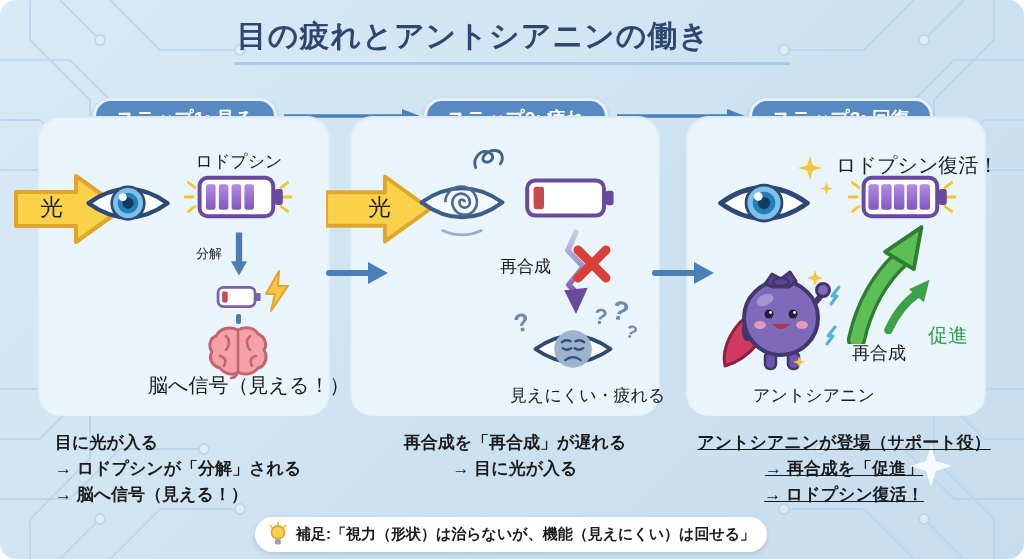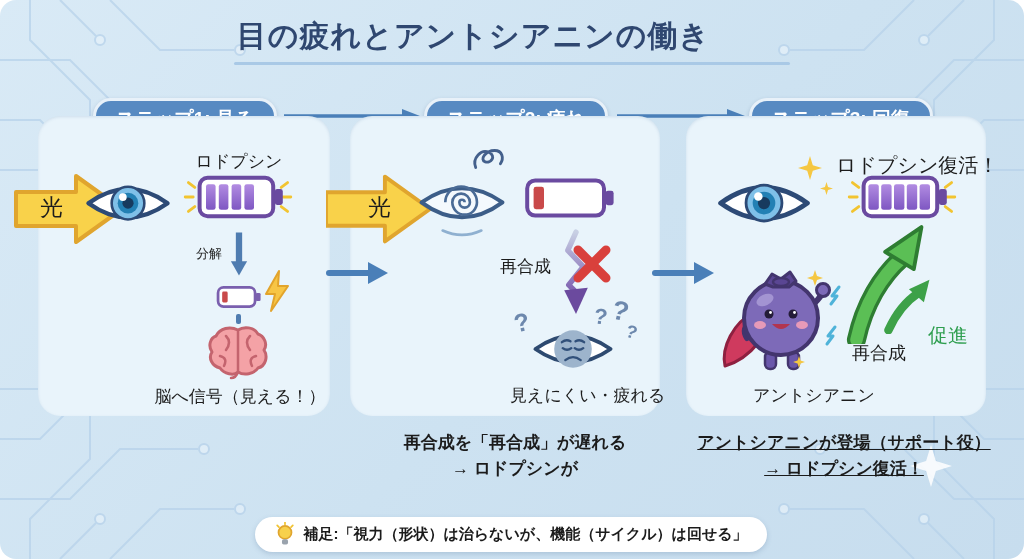--- a/index.html
+++ b/index.html
@@ -188,21 +188,21 @@
   </svg>
   <svg class="abs" style="left:262px;top:270px;" width="30" height="42" viewBox="0 0 30 42">
     <polygon points="17,1 4,24 13,24 9,41 26,16 16,16" fill="#f7c545" stroke="#e2a42c" stroke-width="2" stroke-linejoin="round"></polygon>
   </svg>
   <div class="abs" style="left:236px;top:314px;width:5px;height:10px;background:#4f7cb0;border-radius:2px;"></div>
 
   <svg class="abs" style="left:206px;top:324px;" width="64" height="56" viewBox="0 0 64 56">
     <path d="M32,6 C24,2 14,4 10,12 C4,14 2,22 6,28 C2,34 6,42 14,44 C18,50 28,52 32,48 C38,52 48,50 52,44 C60,42 62,32 58,26 C62,20 58,12 52,10 C48,3 38,2 32,6 Z" fill="#f4a2a6" stroke="#c4646e" stroke-width="3" stroke-linejoin="round"></path>
     <path d="M32,7 L32,48 M20,12 Q26,18 20,26 M44,12 Q38,18 44,26 M14,32 Q22,34 18,42 M50,32 Q42,34 46,42 M32,48 Q30,54 25,54" fill="none" stroke="#c4646e" stroke-width="2.5" stroke-linecap="round"></path>
   </svg>
-  <div class="abs jp-label center" style="left:148px;top:385px;width:184px;font-size:17px;">脳へ信号（見える！）</div>
+  <div class="abs jp-label center" style="left:148px;top:372px;width:184px;font-size:20px;">脳へ信号（見える！）</div>
 
   <svg class="abs" style="left:326px;top:172px;" width="108" height="74" viewBox="0 0 110 74">
     <polygon points="0,20 60,20 60,4 106,37 60,70 60,54 0,54" fill="#f9d24a" stroke="#e0a52e" stroke-width="4" stroke-linejoin="round"></polygon>
   </svg>
   <div class="abs jp-label" style="left:368px;top:192px;font-size:23px;">光</div>
 
   <svg class="abs" style="left:418px;top:166px;" width="88" height="78" viewBox="0 0 100 78">
     <path d="M4,36 Q50,4 96,36 Q50,70 4,36 Z" fill="#f4f9fd" stroke="#3c5d88" stroke-width="4.5" stroke-linejoin="round"></path>
     <path d="M53,36 a3,3 0 1,0 -6,0 a6,6 0 1,0 12,0 a10,10 0 1,0 -20,0 a14,14 0 1,0 28,0 a18,18 0 1,0 -36,0" fill="none" stroke="#4a6b96" stroke-width="3"></path>
     <path d="M28,68 Q50,78 72,68" fill="none" stroke="#8fb0d0" stroke-width="3" stroke-linecap="round"></path>
@@ -322,35 +322,41 @@
     <path d="M69,62 Q78,72 87,62 Z" fill="#b2354f"></path>
     <ellipse cx="57" cy="63" rx="6" ry="4" fill="#e79ab8"></ellipse>
       <ellipse cx="99" cy="63" rx="6" ry="4" fill="#e79ab8"></ellipse>
     <path d="M128,42 l6,-8 h-5 l7,-9" fill="none" stroke="#4fb3d9" stroke-width="3" stroke-linecap="round" stroke-linejoin="round"></path>
     <path d="M124,82 l6,-8 h-5 l7,-9" fill="none" stroke="#4fb3d9" stroke-width="3" stroke-linecap="round" stroke-linejoin="round"></path>
     <path d="M112,8 L114,14 L120,16 L114,18 L112,24 L110,18 L104,16 L110,14 Z" fill="#f5c742"></path>
     <path d="M96,94 L97.5,98.5 L102,100 L97.5,101.5 L96,106 L94.5,101.5 L90,100 L94.5,98.5 Z" fill="#f5c742"></path>
   </svg>
   <div class="abs jp-label center" style="left:710px;top:384px;width:136px;font-size:17px;margin-left:36px;">アントシアニン</div>
 
+  <div class="abs summary" style="left:55px;width:290px;text-align:left;">
+    <div>目に光が入る</div>
+    <div>→ ロドプシンが「分解」される</div>
+    <div>→ 脳へ信号（見える！）</div>
+  </div>
   <div class="abs summary center" style="left:358px;width:314px;">
     <div>再合成を「再合成」が遅れる</div>
-    <div>→ ロドプシンが</div>
+    <div>→ 目に光が入る</div>
   </div>
   <div class="abs summary center" style="left:678px;width:332px;text-decoration:underline;">
     <div>アントシアニンが登場（サポート役）</div>
+    <div>→ 再合成を「促進」</div>
     <div>→ ロドプシン復活！</div>
   </div>
 
   <div class="abs footer-pill">
     <svg width="22" height="26" viewBox="0 0 24 30">
       <g stroke="#f2c430" stroke-width="2" stroke-linecap="round">
         <line x1="12" y1="0" x2="12" y2="2.5"></line>
           <line x1="3" y1="4" x2="5" y2="6"></line>
           <line x1="21" y1="4" x2="19" y2="6"></line>
       </g>
       <circle cx="12" cy="12" r="7.5" fill="#f7d14c" stroke="#e0a52e" stroke-width="2"></circle>
       <rect x="8.5" y="20" width="7" height="6" rx="2" fill="#9aa3ad"></rect>
     </svg>
-    <span>補足:「視力（形状）は治らないが、機能（サイクル）は回せる」</span>
+    <span>補足:「視力（形状）は治らないが、機能（見えにくい）は回せる」</span>
   </div>
 
 </div>
 
 </body></html>

